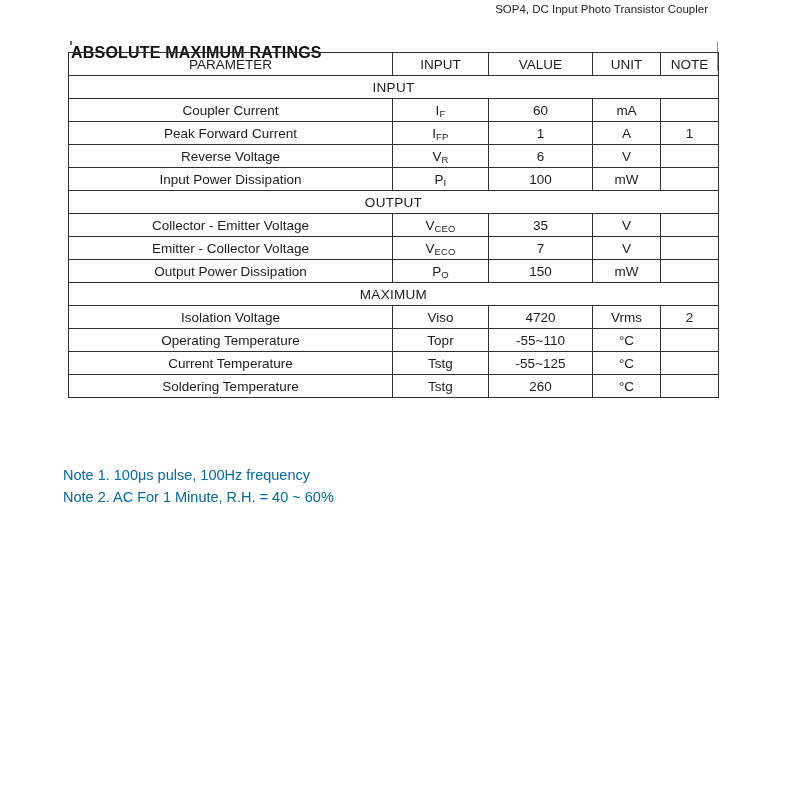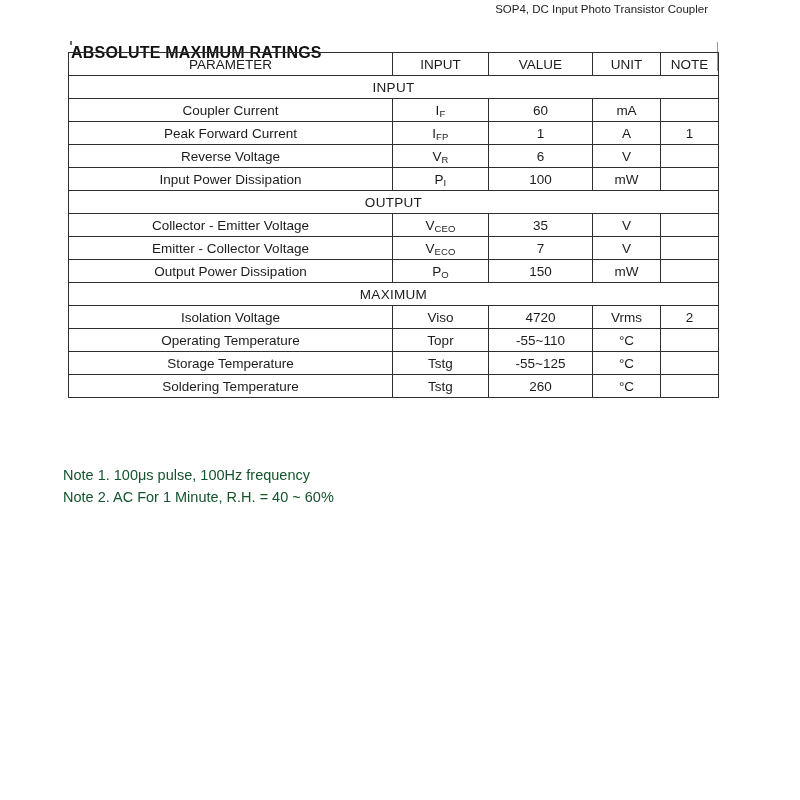--- a/index.html
+++ b/index.html
@@ -62,21 +62,21 @@
     position: relative;
     top: 2.5px;
     letter-spacing: 0.2px;
   }
   .notes-block {
     position: absolute;
     left: 63px;
     top: 464px;
     font-size: 14.5px;
     line-height: 22px;
-    color: #14532d;
+    color: #0369a1;
   }
   .page-edge-line {
     position: absolute;
     left: 717px;
     top: 42px;
     width: 1px;
     height: 29px;
     background: #9a9a9a;
   }
   .corner-tick {
@@ -182,21 +182,21 @@
         <td>2</td>
       </tr>
       <tr>
         <td>Operating Temperature</td>
         <td><span>Topr</span></td>
         <td>-55~110</td>
         <td>°C</td>
         <td></td>
       </tr>
       <tr>
-        <td>Storage Temperature</td>
+        <td>Current Temperature</td>
         <td><span>Tstg</span></td>
         <td>-55~125</td>
         <td>°C</td>
         <td></td>
       </tr>
       <tr>
         <td>Soldering Temperature</td>
         <td><span>Tstg</span></td>
         <td>260</td>
         <td>°C</td>

